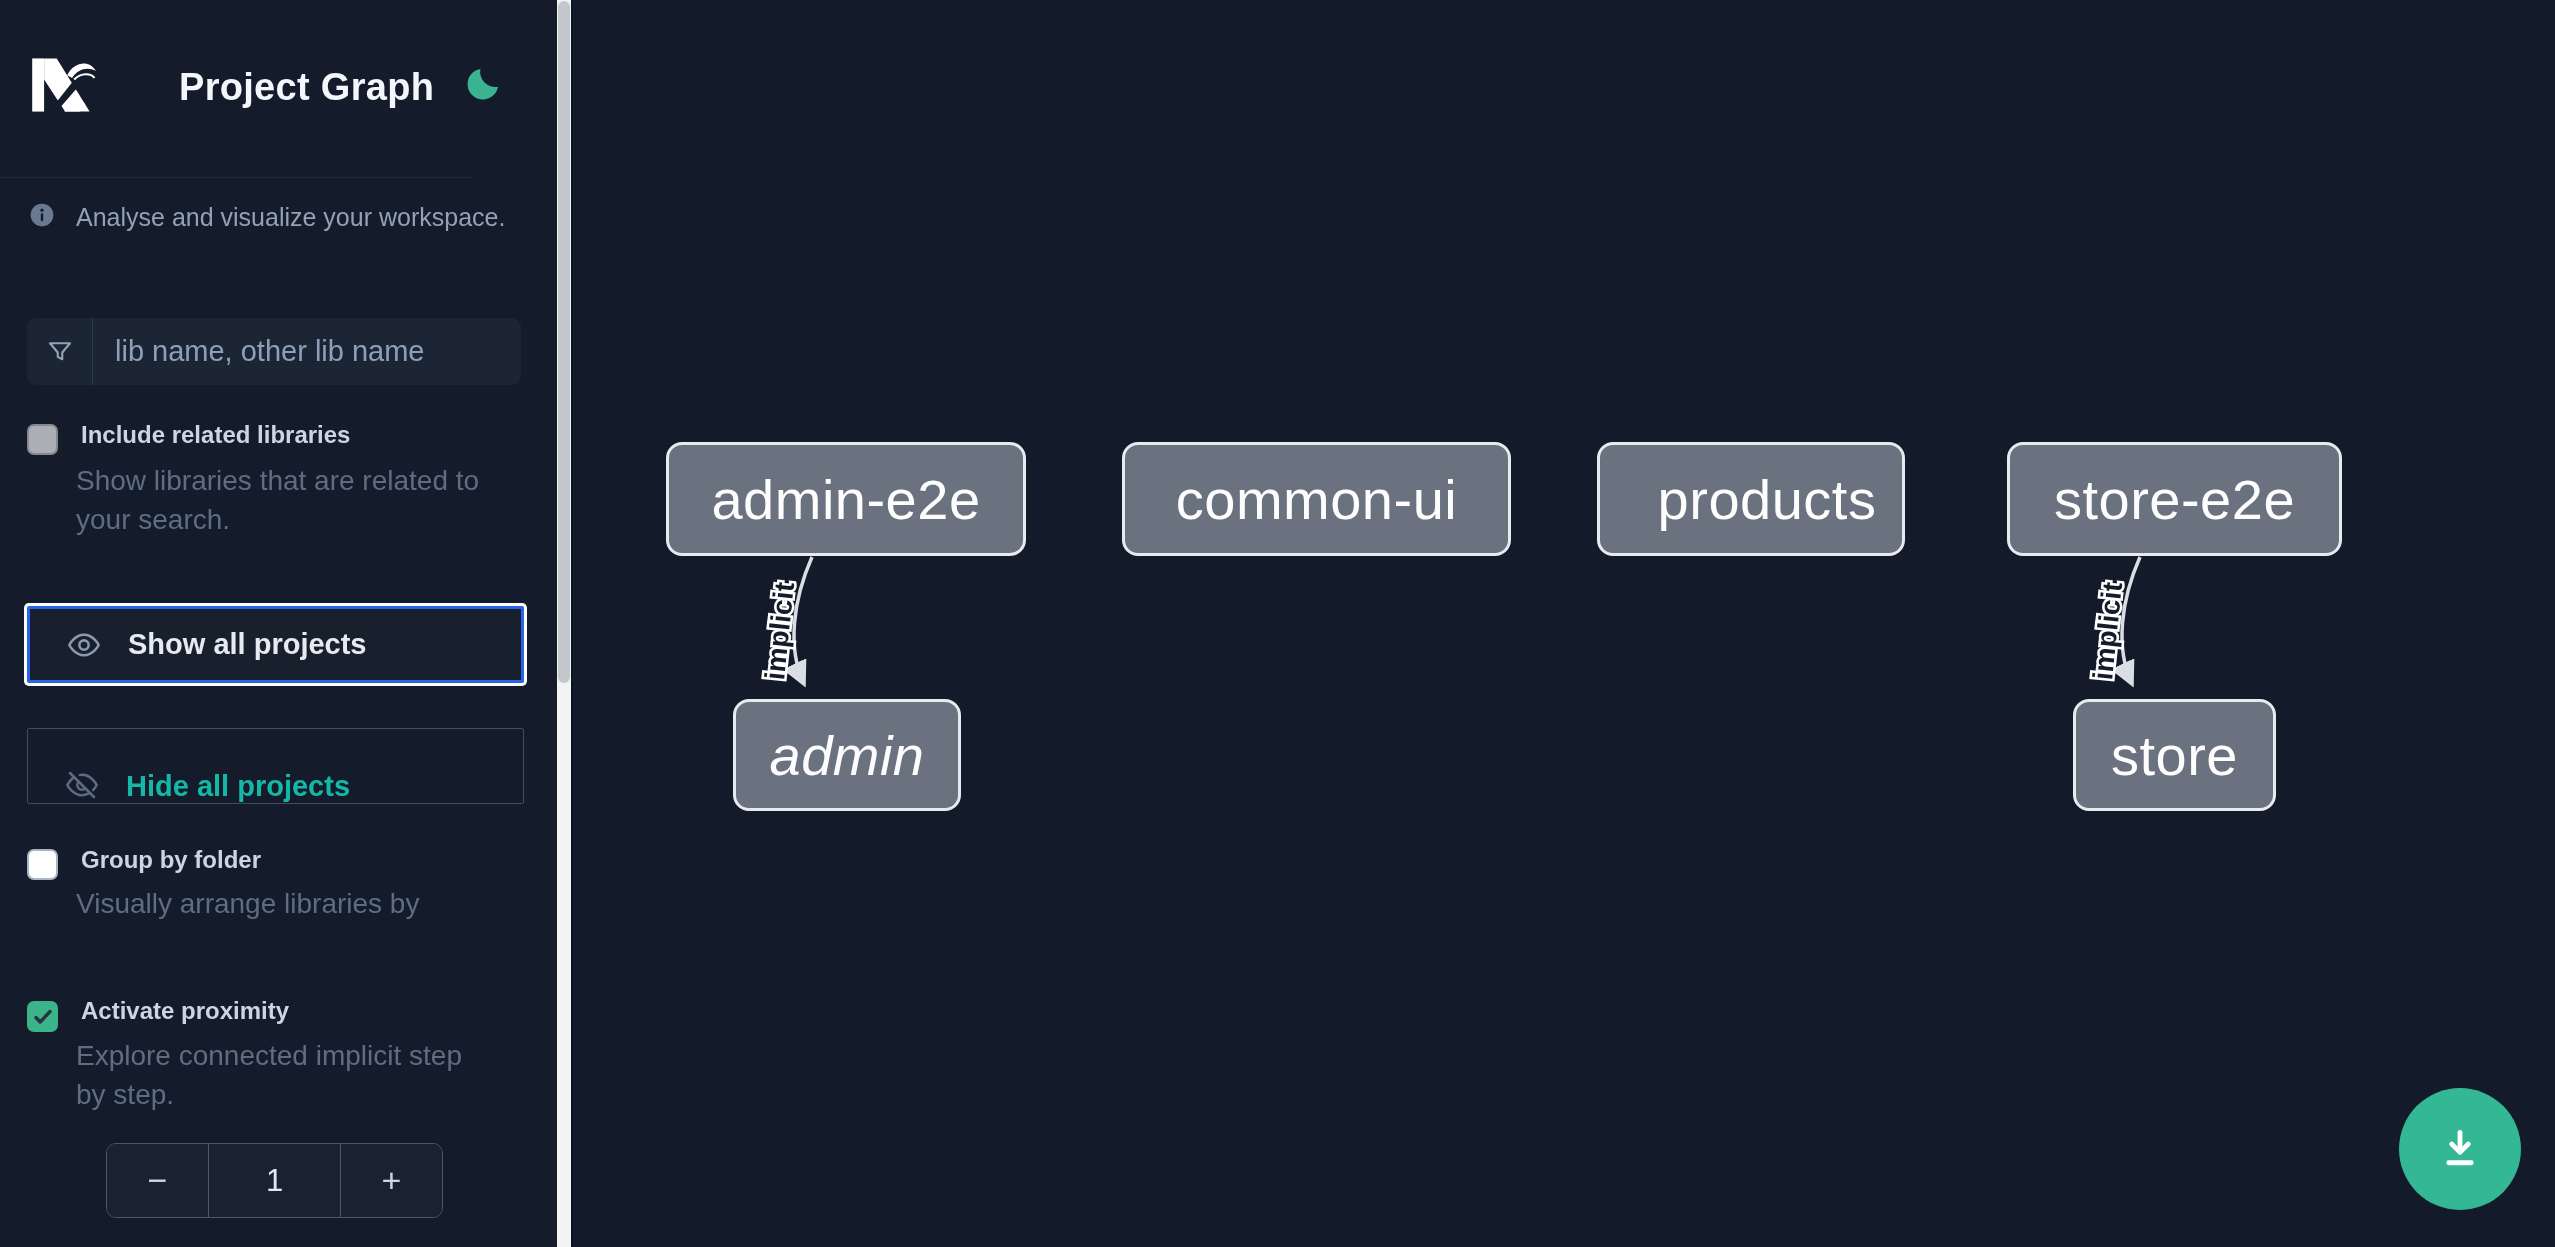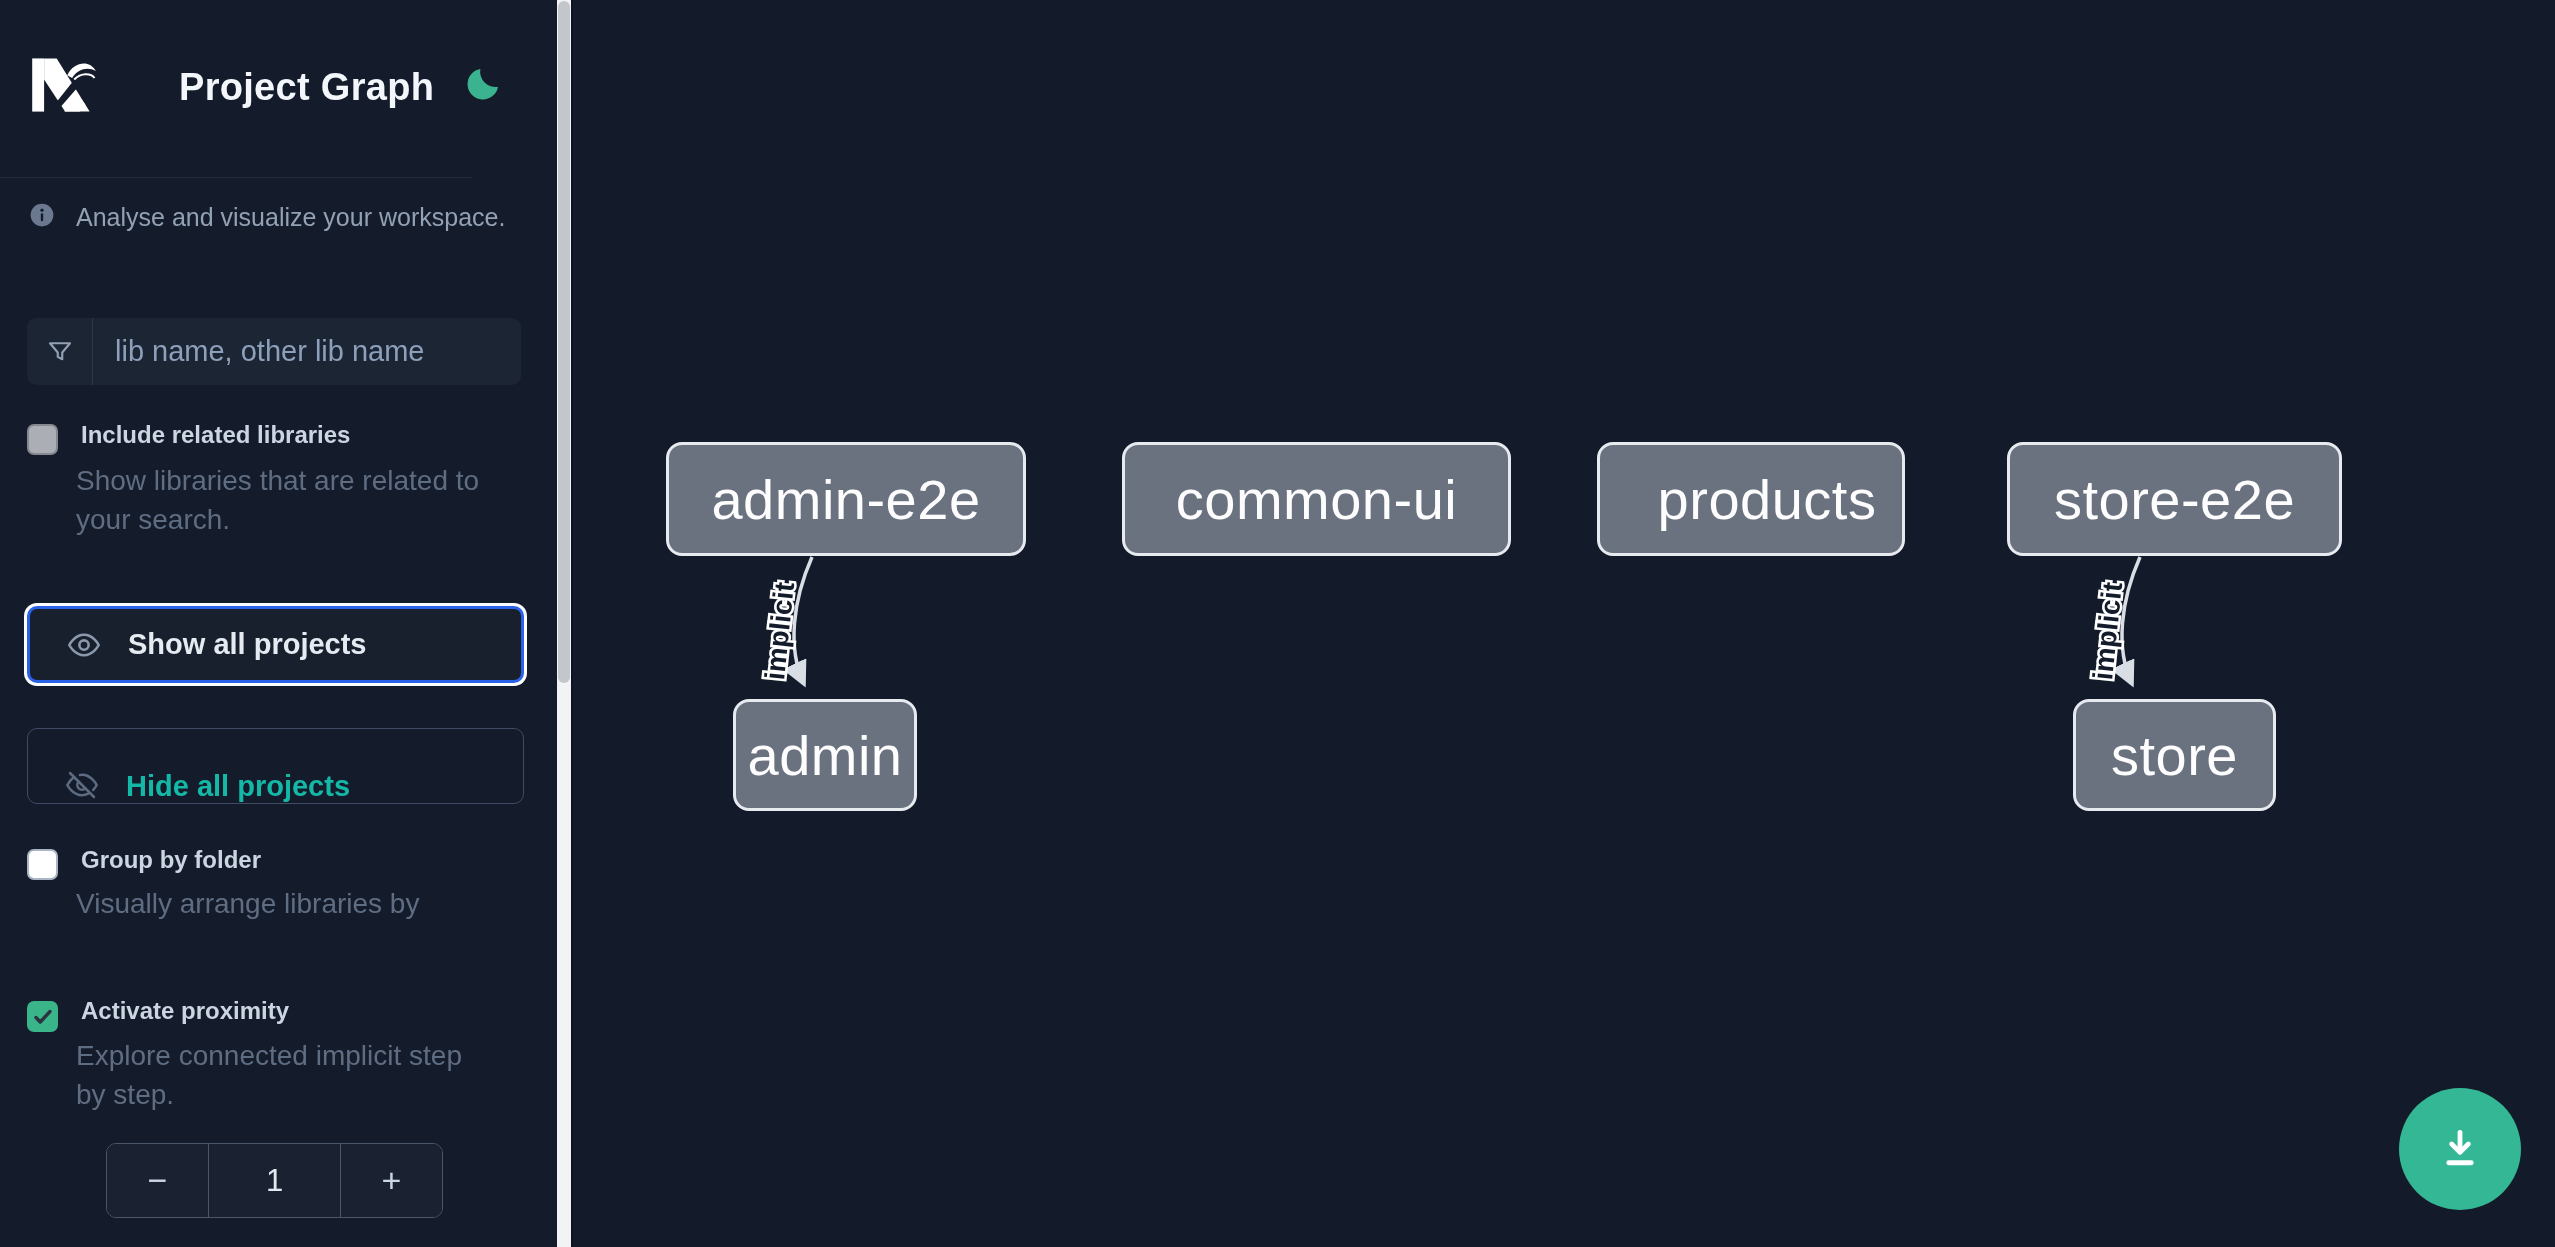--- a/index.html
+++ b/index.html
@@ -43,21 +43,21 @@
   .search-box input::placeholder { color:#8da0bb; opacity:1; }
 
   .checkbox { position:absolute; left:27px; width:31px; height:31px; border-radius:7px; cursor:pointer; }
   .cb-gray  { background:#abaeb4; border:2px solid #85898f; }
   .cb-white { background:#ffffff; border:2px solid #a9b4c4; }
   .cb-green { background:#3ab489; display:flex; align-items:center; justify-content:center; }
   .toggle-label { position:absolute; left:81px; font-size:24px; font-weight:700; color:#ccd6e3; }
   .toggle-desc  { position:absolute; left:76px; font-size:28px; color:#5f6d83; line-height:39px; }
   .toggle-desc span { display:block; }
 
-  .sb-btn { position:absolute; left:27px; width:497px; height:76px; border-radius:10px;
+  .sb-btn { position:absolute; left:27px; width:497px; height:76px; border-radius:2px;
             display:flex; align-items:center; padding-left:36px; gap:26px;
             font-family:"Liberation Sans", sans-serif; font-size:29px; font-weight:600;
             cursor:pointer; }
   .btn-show { top:606px; height:77px; background:#18202e; border:3px solid #2b63e8;
               box-shadow:0 0 0 3px #ffffff; color:#e6ebf2; }
   .btn-hide { top:728px; background:transparent; border:1px solid #3f4c63; color:#14b8a6;align-items:flex-end; }
 
   .stepper { position:absolute; left:106px; top:1143px; width:337px; height:75px;
              border:1px solid #4a5669; border-radius:10px; display:flex; overflow:hidden; }
   .step-btn { width:101px; background:#1a2231; border:none; color:#cbd5e1; font-size:34px;
@@ -92,21 +92,21 @@
       <g>
         <path d="M 1567 557 C 1548 600 1542 648 1559 684" fill="none" stroke="#d9dee4" stroke-width="3.5" marker-end="url(#arrow)"></path>
         <text class="edge-label-text" text-anchor="middle" transform="translate(1544 632) rotate(-84)">implicit</text>
       </g>
     </svg>
 
     <div class="node" style="left:93px;  top:442px; width:360px; height:114px;">admin-e2e</div>
     <div class="node" style="left:549px; top:442px; width:389px; height:114px;">common-ui</div>
     <div class="node" style="left:1024px;top:442px; width:308px; height:114px;padding-left:32px;">products</div>
     <div class="node" style="left:1434px;top:442px; width:335px; height:114px;">store-e2e</div>
-    <div class="node" style="left:160px; top:699px; width:184px; height:112px;">admin</div>
+    <div class="node" style="left:160px; top:699px; width:228px; height:112px;font-style:italic;">admin</div>
     <div class="node" style="left:1500px;top:699px; width:203px; height:112px;">store</div>
 
     <button class="fab">
       <svg width="50" height="50" viewBox="0 0 24 24" fill="none" stroke="#ffffff" stroke-width="2.3" stroke-linecap="round" stroke-linejoin="round">
         <path d="M12 4v9"></path>
           <path d="M8 9.6l4 4 4-4"></path>
           <path d="M6.6 18.6h10.8"></path>
       </svg>
     </button>
   </div>

